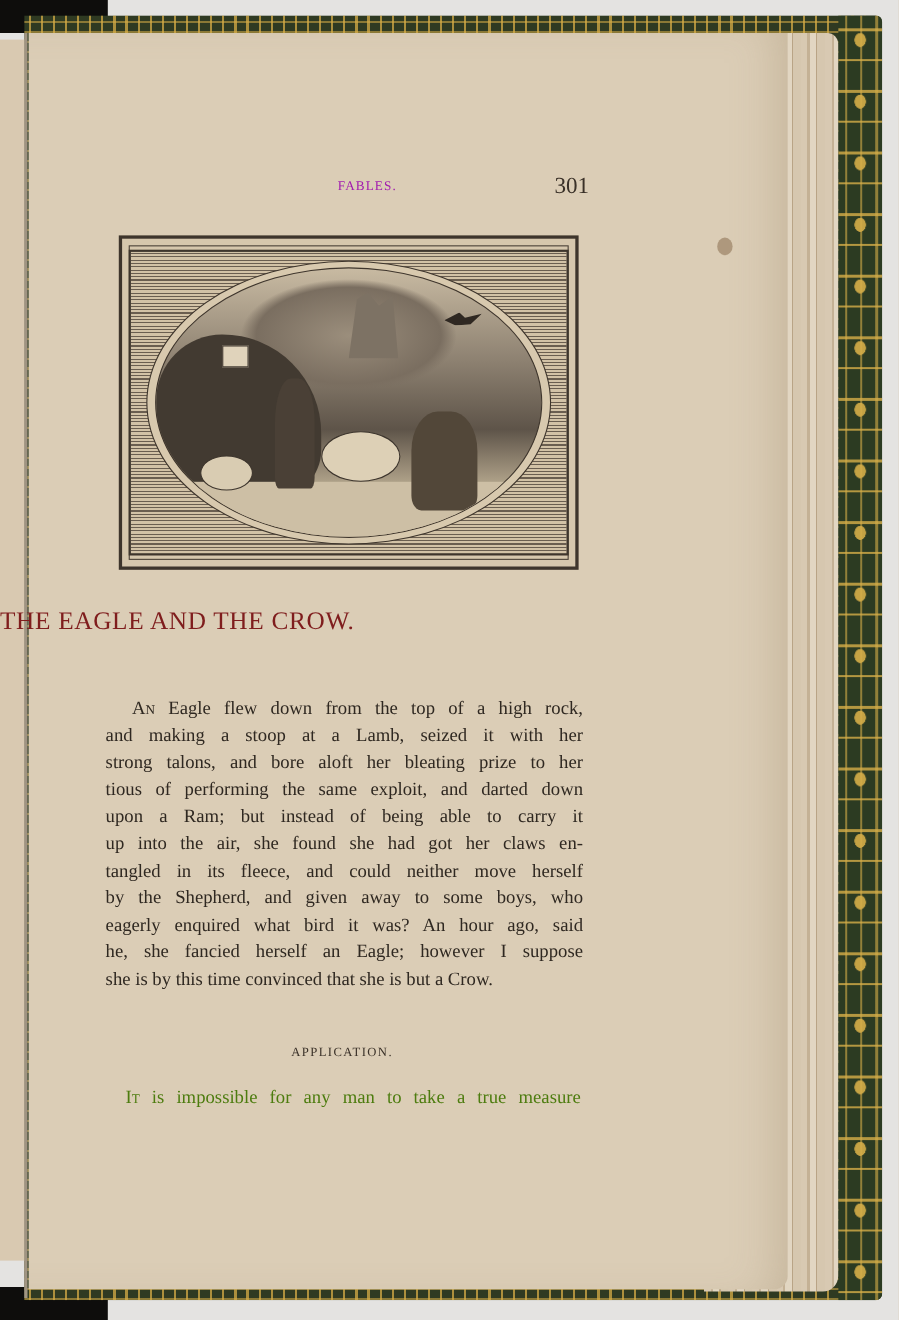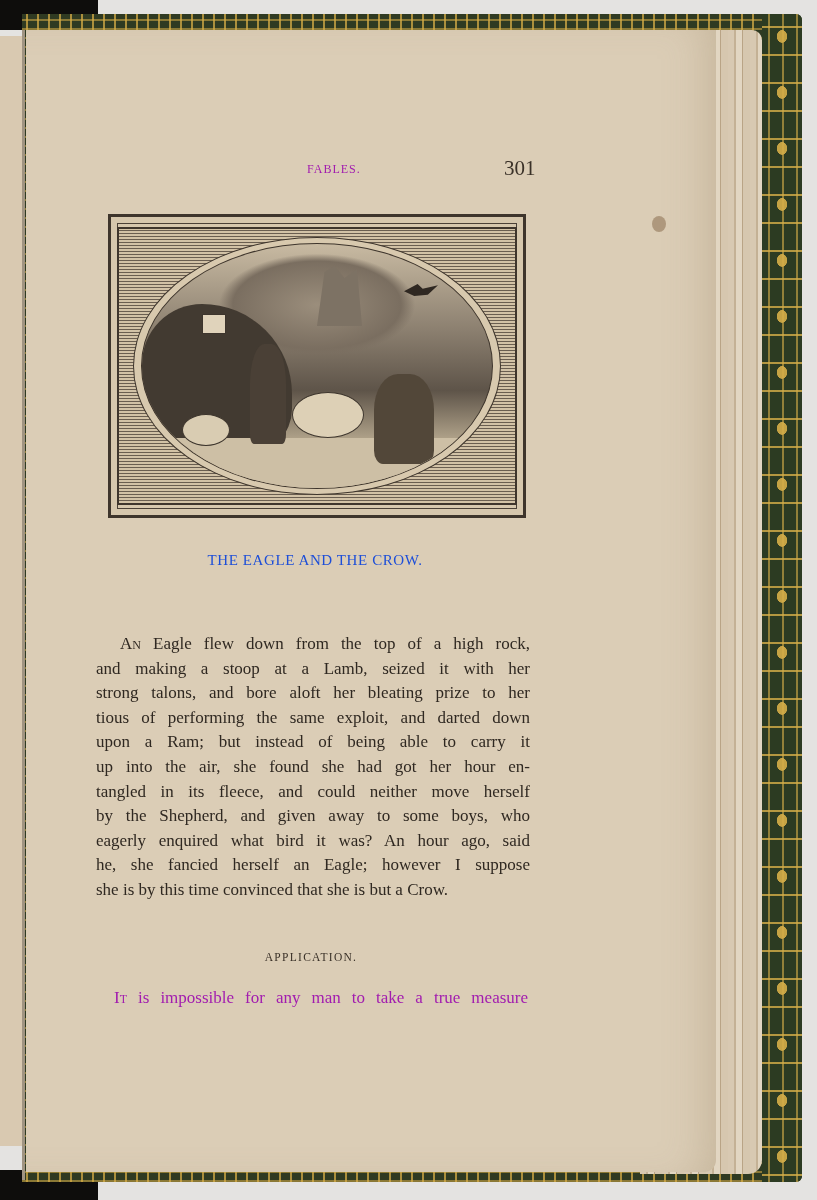--- a/index.html
+++ b/index.html
@@ -106,40 +106,40 @@
     .scene-trees-left { left: 0; top: 60px; width: 150px; height: 150px; background: #423a31; border-radius: 40% 60% 30% 20%; }
     .scene-house { left: 60px; top: 70px; width: 22px; height: 18px; background: #e0d3bb; border: 1px solid #3d352d; }
     .scene-sheep { left: 150px; top: 148px; width: 70px; height: 44px; background: #ddd0b6; border-radius: 50%; border: 1px solid #3d352d; }
     .scene-shepherd { left: 108px; top: 100px; width: 36px; height: 100px; background: #4a4036; border-radius: 40% 40% 10% 10%; }
     .scene-boys { left: 232px; top: 130px; width: 60px; height: 90px; background: #524739; border-radius: 40% 40% 15% 15%; }
     .scene-dog { left: 40px; top: 170px; width: 46px; height: 30px; background: #d9ccb2; border-radius: 50%; border: 1px solid #3d352d; }
     .scene-eagle { left: 262px; top: 40px; width: 34px; height: 12px; background: #2f2822; clip-path: polygon(0 60%, 40% 0, 55% 40%, 100% 10%, 70% 90%, 30% 100%); }
     .scene-ground { left: 0; bottom: 0; width: 100%; height: 50px; background: #cdbfa5; }
     
     .fable-title {
-      position: absolute; left: 0; width: 630px; top: 552px; text-align: center;
-      font-size: 15px; letter-spacing: 0.6px; color: #1d4ed8;
+      position: absolute; left: 0; width: 630px; top: 552px; text-align: left;
+      font-size: 23px; letter-spacing: 0.6px; color: #7f1d1d;
     }
     .body-text {
       position: absolute; left: 96px; top: 600px; width: 434px;
       font-size: 17px; line-height: 24.6px; color: #2f2821; margin-top: 32px;
     }
     .body-text .line {
       display: block; white-space: nowrap; text-align: justify; text-align-last: justify;
     }
     .body-text .line.last { text-align-last: left; }
     .body-text .line.indent { padding-left: 24px; }
     .smallcaps { font-variant: small-caps; }
     .section-heading {
       position: absolute; left: 0; width: 622px; top: 951px; text-align: center;
       font-size: 11.5px; letter-spacing: 1.3px; color: #3a3128;
     }
     .application-text {
       position: absolute; left: 114px; top: 986px; width: 414px;
-      font-size: 17px; line-height: 24px; color: #a21caf;
+      font-size: 17px; line-height: 24px; color: #4d7c0f;
       white-space: nowrap; text-align: justify; text-align-last: justify;
     }
   </style>
 </head>
 <body>
 
 <div class="backdrop-dark top"></div>
 <div class="backdrop-dark bottom"></div>
 
 <div class="cover"></div>
@@ -174,21 +174,21 @@
 </div>
 
 <div class="fable-title">THE EAGLE AND THE CROW.</div>
 
 <div class="body-text">
   <span class="line indent"><span class="smallcaps">An</span><span> Eagle flew down from the top of a high rock,</span></span>
   <span class="line">and making a stoop at a Lamb, seized it with her</span>
   <span class="line">strong talons, and bore aloft her bleating prize to her</span>
   <span class="line">tious of performing the same exploit, and darted down</span>
   <span class="line">upon a Ram; but instead of being able to carry it</span>
-  <span class="line">up into the air, she found she had got her hour en-</span>
+  <span class="line">up into the air, she found she had got her claws en-</span>
   <span class="line">tangled in its fleece, and could neither move herself</span>
   <span class="line">by the Shepherd, and given away to some boys, who</span>
   <span class="line">eagerly enquired what bird it was? An hour ago, said</span>
   <span class="line">he, she fancied herself an Eagle; however I suppose</span>
   <span class="line last">she is by this time convinced that she is but a Crow.</span>
 </div>
 
 <div class="section-heading">APPLICATION.</div>
 
 <div class="application-text"><span class="smallcaps">It</span><span> is impossible for any man to take a true measure</span></div>

